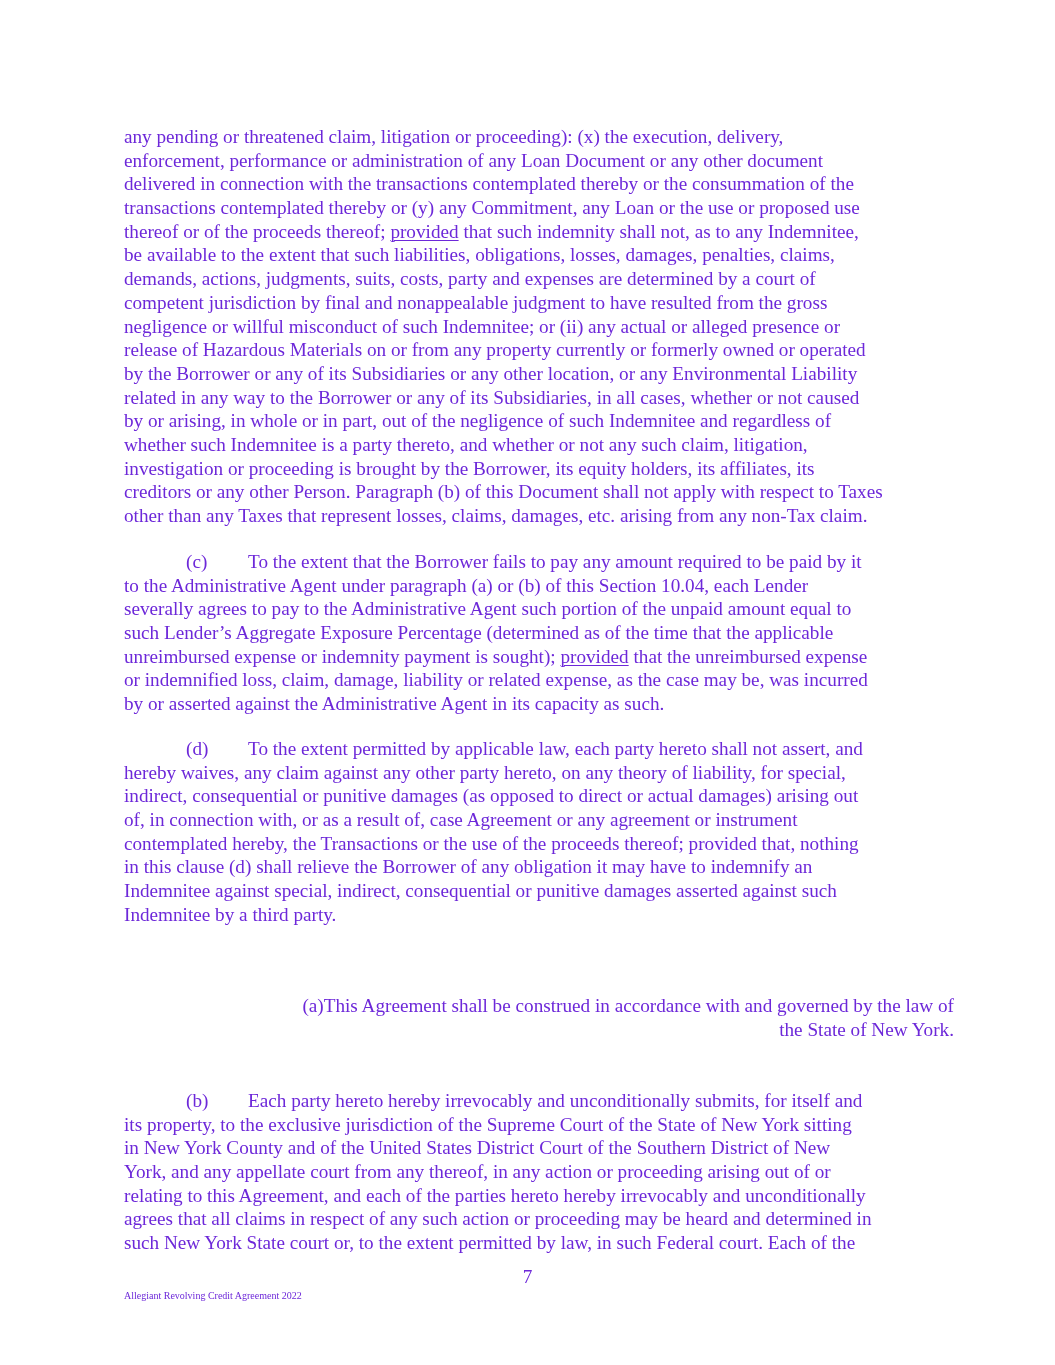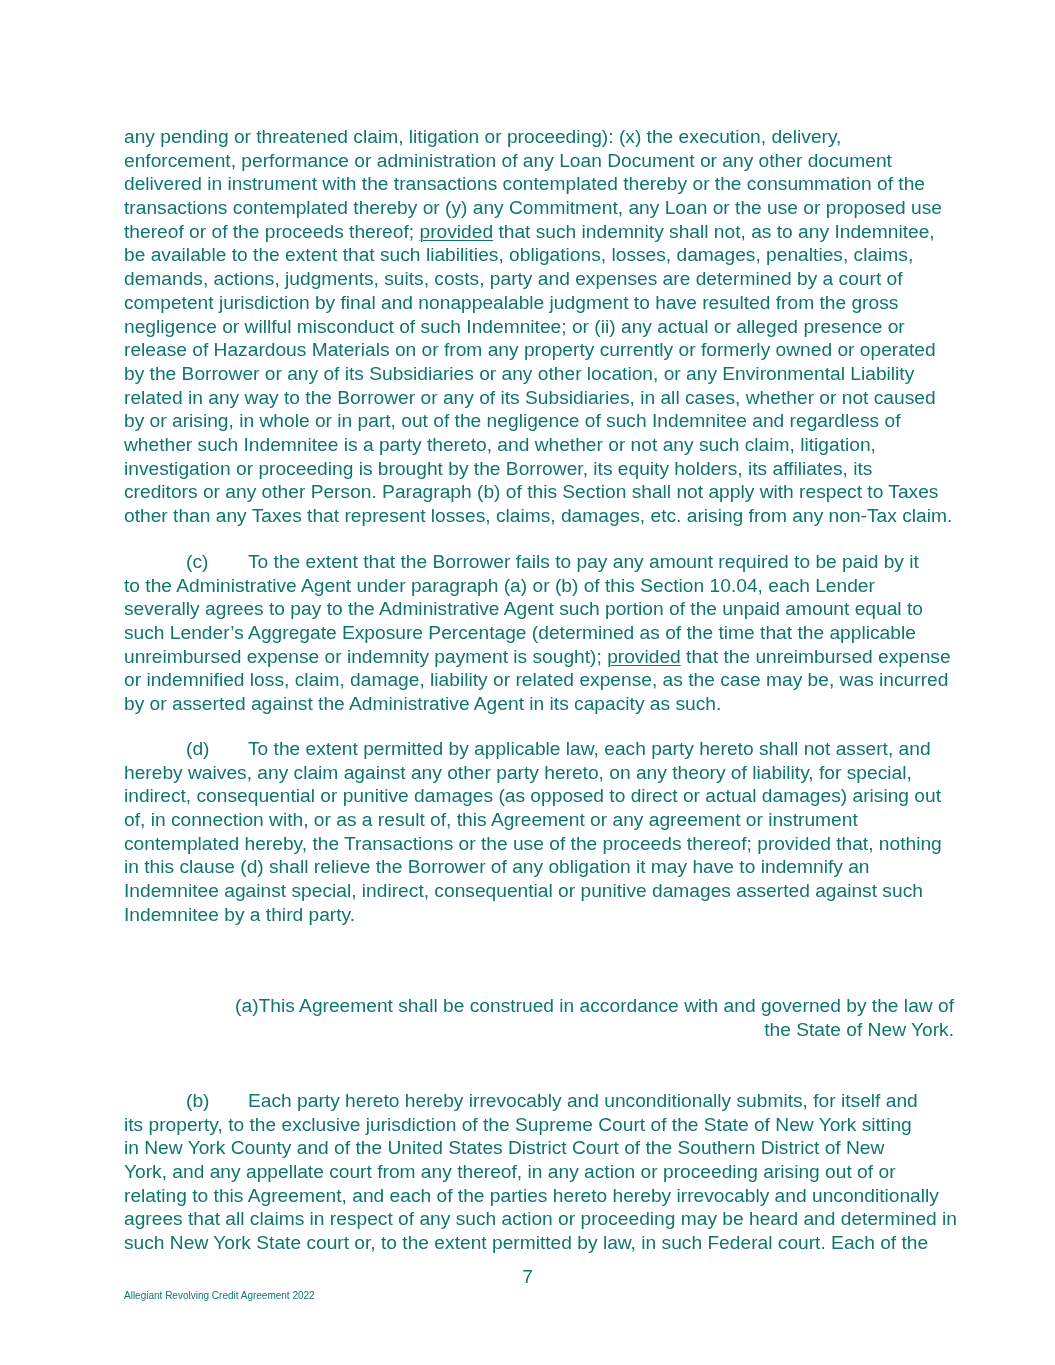--- a/index.html
+++ b/index.html
@@ -1,20 +1,20 @@
 <!DOCTYPE html>
 <html><head>
 <meta charset="utf-8">
 <style>
   html, body { margin: 0; padding: 0; background: #ffffff; }
   body { width: 1055px; height: 1365px; position: relative; overflow: hidden; }
   .page {
     position: absolute; left: 0; top: 0; width: 1055px; height: 1365px;
-    background: #ffffff; color: #0f766e;
-    font-family: Liberation Sans, sans-serif;
+    background: #ffffff; color: #6d28d9;
+    font-family: Liberation Serif, serif;
   }
   .para {
     position: absolute; left: 124px; width: 830px;
     font-size: 19.2px; line-height: 23.7px; white-space: nowrap;
   }
   .line { display: block; height: 23.7px; }
   .u { text-decoration: underline; text-underline-offset: 2px; text-decoration-thickness: 1px; }
   .indent { display: inline-block; width: 62px; }
   .label { display: inline-block; width: 62px; }
   .page-number {
@@ -27,52 +27,52 @@
   }
 </style>
 </head>
 <body>
 
 <div class="page">
 
   <div class="para" style="top:125px;">
     <span class="line">any pending or threatened claim, litigation or proceeding): (x) the execution, delivery,</span>
     <span class="line">enforcement, performance or administration of any Loan Document or any other document</span>
-    <span class="line">delivered in instrument with the transactions contemplated thereby or the consummation of the</span>
+    <span class="line">delivered in connection with the transactions contemplated thereby or the consummation of the</span>
     <span class="line">transactions contemplated thereby or (y) any Commitment, any Loan or the use or proposed use</span>
     <span class="line"><span>thereof or of the proceeds thereof; </span><span class="u">provided</span><span> that such indemnity shall not, as to any Indemnitee,</span></span>
     <span class="line">be available to the extent that such liabilities, obligations, losses, damages, penalties, claims,</span>
     <span class="line">demands, actions, judgments, suits, costs, party and expenses are determined by a court of</span>
     <span class="line">competent jurisdiction by final and nonappealable judgment to have resulted from the gross</span>
     <span class="line">negligence or willful misconduct of such Indemnitee; or (ii) any actual or alleged presence or</span>
     <span class="line">release of Hazardous Materials on or from any property currently or formerly owned or operated</span>
     <span class="line">by the Borrower or any of its Subsidiaries or any other location, or any Environmental Liability</span>
     <span class="line">related in any way to the Borrower or any of its Subsidiaries, in all cases, whether or not caused</span>
     <span class="line">by or arising, in whole or in part, out of the negligence of such Indemnitee and regardless of</span>
     <span class="line">whether such Indemnitee is a party thereto, and whether or not any such claim, litigation,</span>
     <span class="line">investigation or proceeding is brought by the Borrower, its equity holders, its affiliates, its</span>
-    <span class="line">creditors or any other Person.  Paragraph (b) of this Section shall not apply with respect to Taxes</span>
+    <span class="line">creditors or any other Person.  Paragraph (b) of this Document shall not apply with respect to Taxes</span>
     <span class="line">other than any Taxes that represent losses, claims, damages, etc. arising from any non-Tax claim.</span>
   </div>
 
   <div class="para" style="top:550px;">
     <span class="line"><span class="indent"></span><span class="label">(c)</span><span>To the extent that the Borrower fails to pay any amount required to be paid by it</span></span>
     <span class="line">to the Administrative Agent under paragraph (a) or (b) of this Section 10.04, each Lender</span>
     <span class="line">severally agrees to pay to the Administrative Agent such portion of the unpaid amount equal to</span>
     <span class="line">such Lender’s Aggregate Exposure Percentage (determined as of the time that the applicable</span>
     <span class="line"><span>unreimbursed expense or indemnity payment is sought); </span><span class="u">provided</span><span> that the unreimbursed expense</span></span>
     <span class="line">or indemnified loss, claim, damage, liability or related expense, as the case may be, was incurred</span>
     <span class="line">by or asserted against the Administrative Agent in its capacity as such.</span>
   </div>
 
   <div class="para" style="top:737px;">
     <span class="line"><span class="indent"></span><span class="label">(d)</span><span>To the extent permitted by applicable law, each party hereto shall not assert, and</span></span>
     <span class="line">hereby waives, any claim against any other party hereto, on any theory of liability, for special,</span>
     <span class="line">indirect, consequential or punitive damages (as opposed to direct or actual damages) arising out</span>
-    <span class="line">of, in connection with, or as a result of, this Agreement or any agreement or instrument</span>
+    <span class="line">of, in connection with, or as a result of, case Agreement or any agreement or instrument</span>
     <span class="line">contemplated hereby, the Transactions or the use of the proceeds thereof; provided that, nothing</span>
     <span class="line">in this clause (d) shall relieve the Borrower of any obligation it may have to indemnify an</span>
     <span class="line">Indemnitee against special, indirect, consequential or punitive damages asserted against such</span>
     <span class="line">Indemnitee by a third party.</span>
   </div>
 
 
   <div class="para" style="top:994px;text-align:right;">
     <span class="line"><span class="indent"></span><span class="label">(a)</span><span>This Agreement shall be construed in accordance with and governed by the law of</span></span>
     <span class="line">the State of New York.</span>

